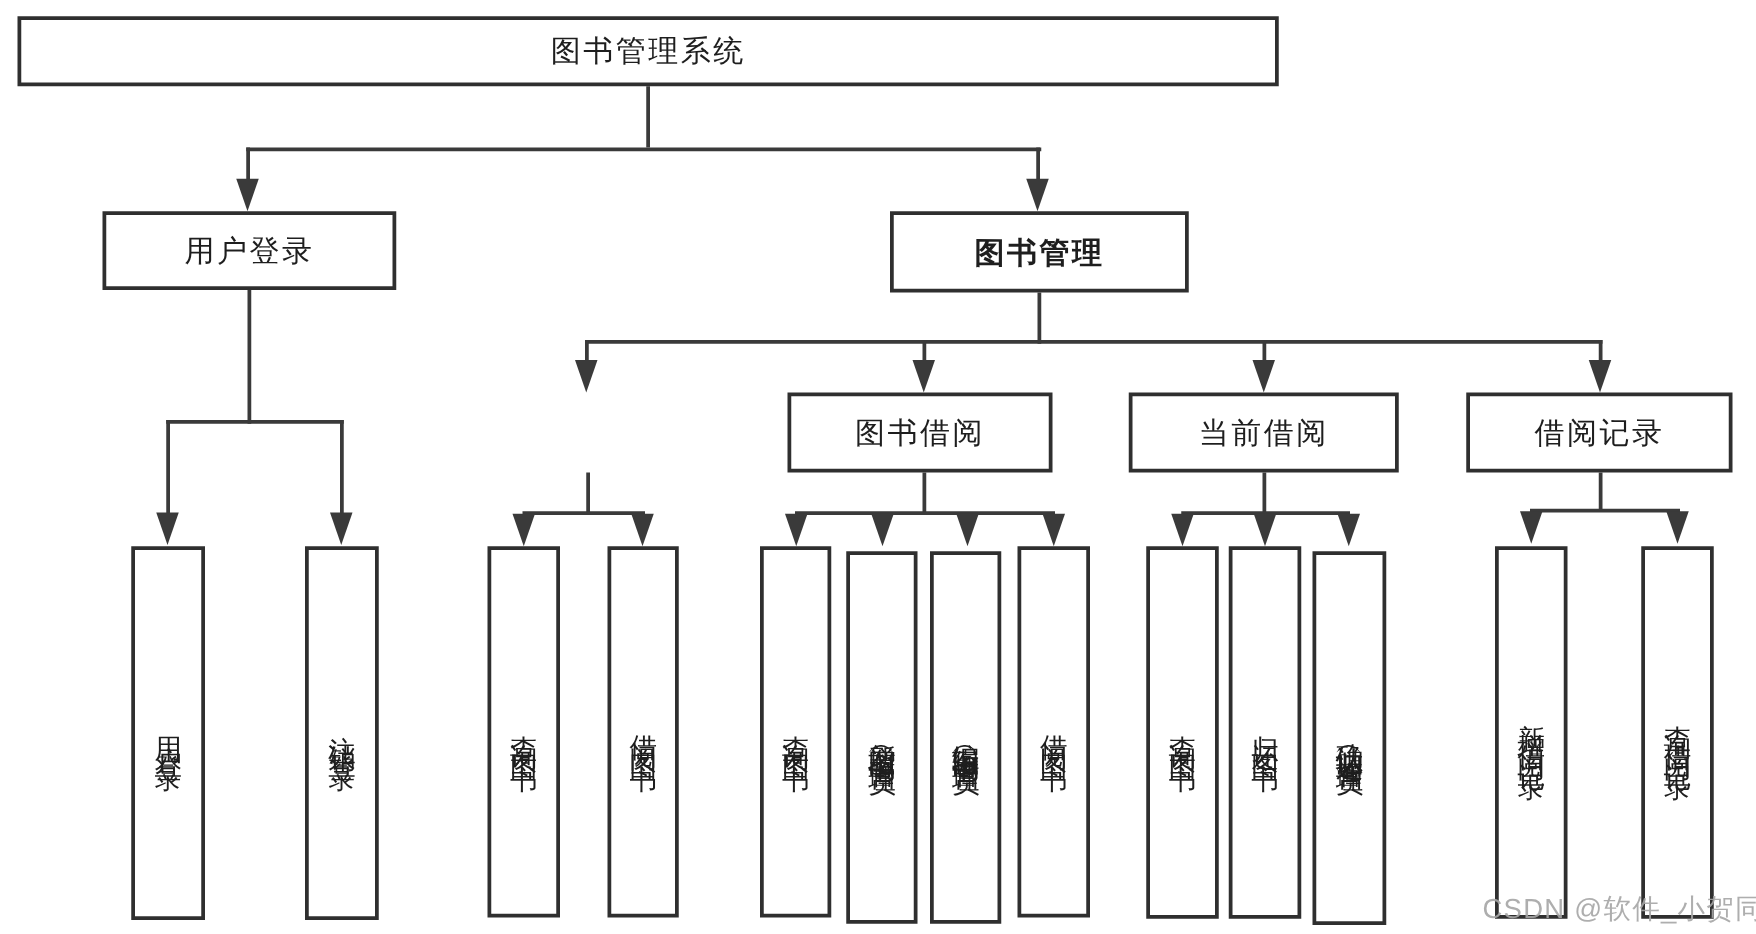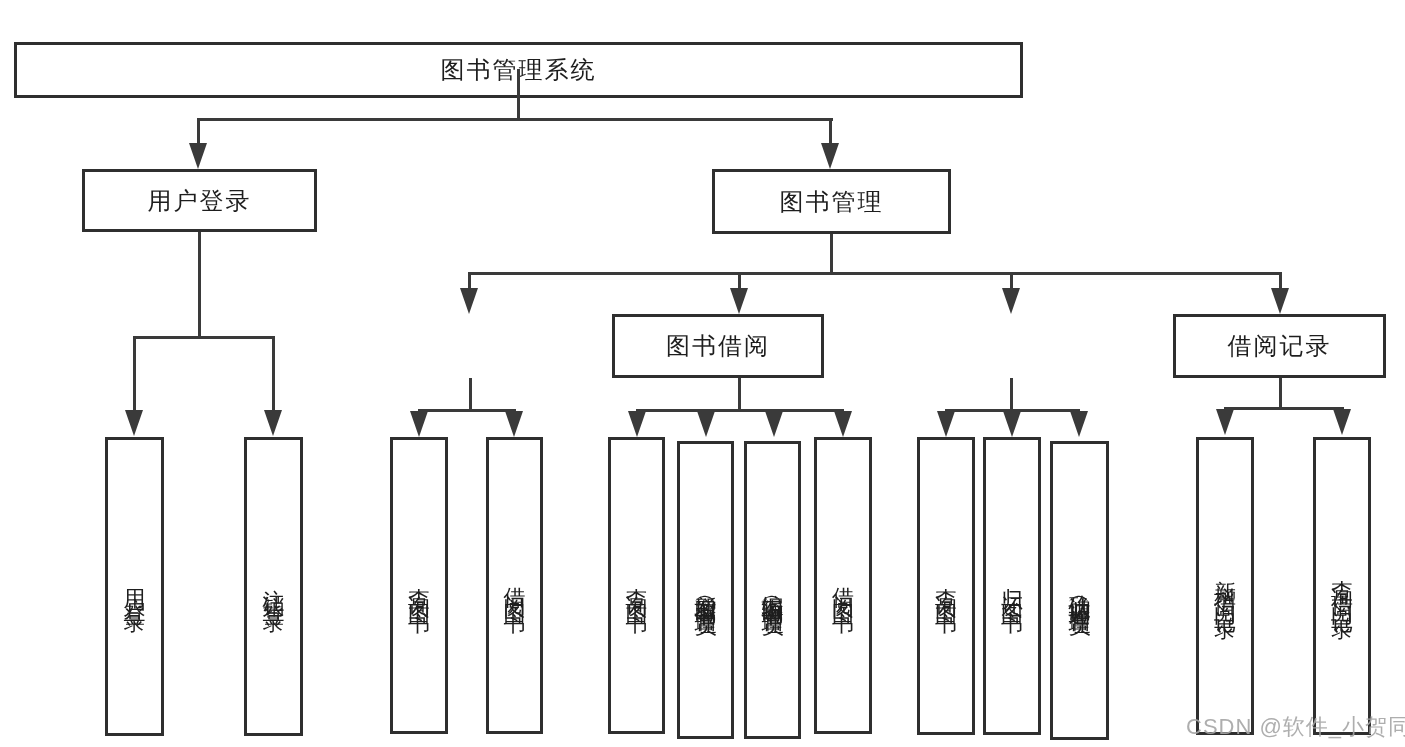--- a/index.html
+++ b/index.html
@@ -26,33 +26,36 @@
     position:absolute;left:1186px;top:712px;width:210px;
     font-size:22px;color:#a6a6a6;letter-spacing:1px;opacity:.9;z-index:5;
     white-space:nowrap;
   }
 </style>
 </head>
 <body>
 
 <div class="canvas">
 
-  <div class="box h" style="left:14px;top:13px;width:1009px;height:56px;margin-top:29px;">
+  <div class="box h" style="left:14px;top:13px;width:1009px;height:56px;">
     <span>图书管理系统</span>
   </div>
 
   <div class="box h" style="left:82px;top:169px;width:235px;height:63px;">
     <span>用户登录</span>
   </div>
-  <div class="box h" style="left:712px;top:169px;width:239px;height:65px;">
+  <div class="box h" style="left:712px;top:169px;width:239px;height:65px;font-weight:bold;">
     <span>图书管理</span>
   </div>
 
-  <div class="box h" style="left:612px;top:314px;width:212px;height:64px;">
+  <div class="box h" style="left:630px;top:314px;width:212px;height:64px;">
     <span>图书借阅</span>
+  </div>
+  <div class="box h" style="left:903px;top:314px;width:216px;height:64px;">
+    <span>当前借阅</span>
   </div>
   <div class="box h" style="left:1173px;top:314px;width:213px;height:64px;">
     <span>借阅记录</span>
   </div>
 
   <div class="box v" style="left:105px;top:437px;width:59px;height:299px;">
     <span>用户登录</span>
   </div>
   <div class="box v" style="left:244px;top:437px;width:59px;height:299px;">
     <span>注销登录</span>

